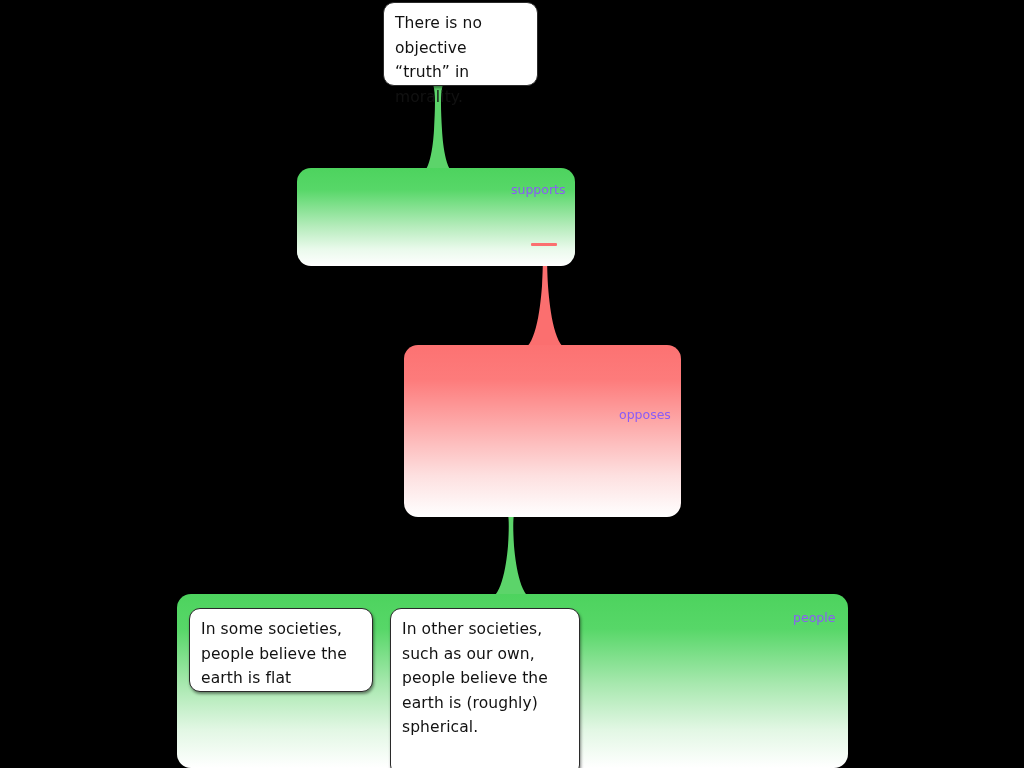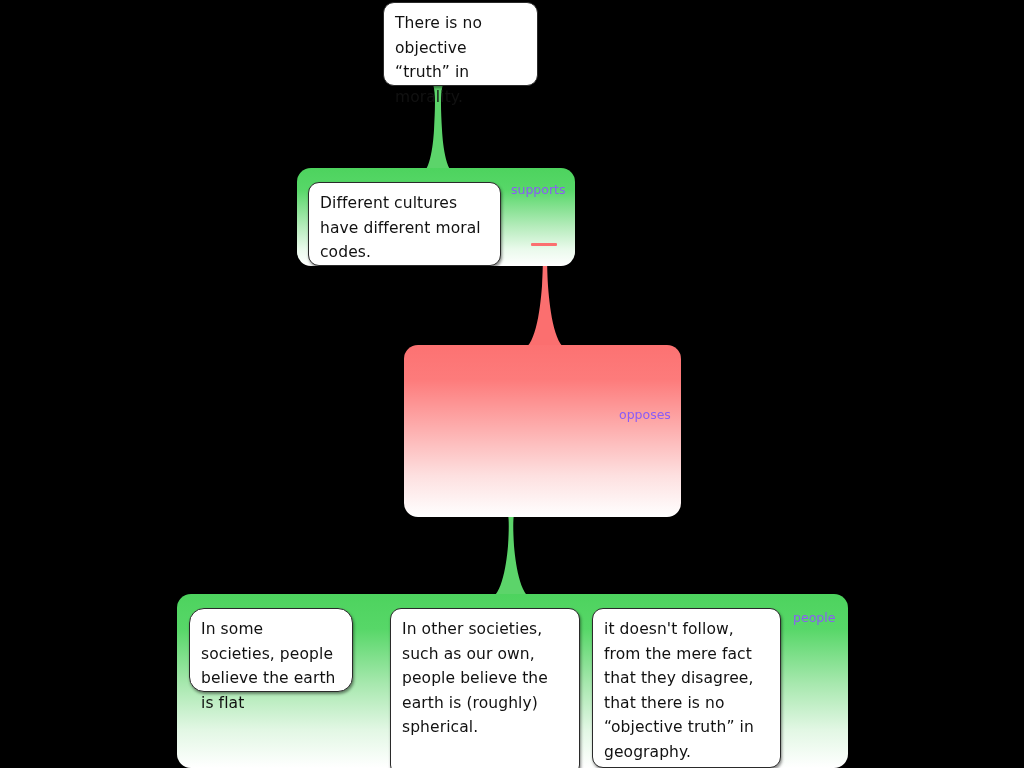--- a/index.html
+++ b/index.html
@@ -98,37 +98,31 @@
     </svg>
   </div>
 
   <div class="card" style="left:338px; top:2px; width:155px; height:84px;margin-left:45px;">
     <span>There is no objective “truth” in morality.</span>
   </div>
 
   <div class="panel supports" style="left:297px; top:168px; width:278px; height:98px;">
   </div>
   <div class="panel-label" style="left:511px; top:183px;">supports</div>
-  <div class="card" style="left:308px; top:182px; width:193px; height:84px;">
-    <span>Different cultures have different moral codes.</span>
-  </div>
 
   <div class="panel opposes" style="left:404px; top:345px; width:277px; height:172px;">
   </div>
   <div class="panel-label" style="left:619px; top:360px;margin-top:48px;">opposes</div>
 
   <div class="panel support" style="left:177px; top:594px; width:671px; height:174px;">
   </div>
   <div class="panel-label" style="left:793px; top:611px;">people</div>
 
-  <div class="card" style="left:189px; top:608px; width:164px; height:84px;border-radius:15px;">
+  <div class="card" style="left:189px; top:608px; width:184px; height:84px;">
     <span>In some societies, people believe the earth is flat</span>
   </div>
 
   <div class="card" style="left:390px; top:608px; width:190px; height:168px;">
     <span>In other societies, such as our own, people believe the earth is (roughly) spherical.</span>
   </div>
 
-  <div class="card" style="left:592px; top:608px; width:189px; height:160px;">
-    <span>it doesn't follow, from the mere fact that they disagree, that there is no “objective truth” in geography.</span>
-  </div>
 
 </div>
 
 </body></html>

